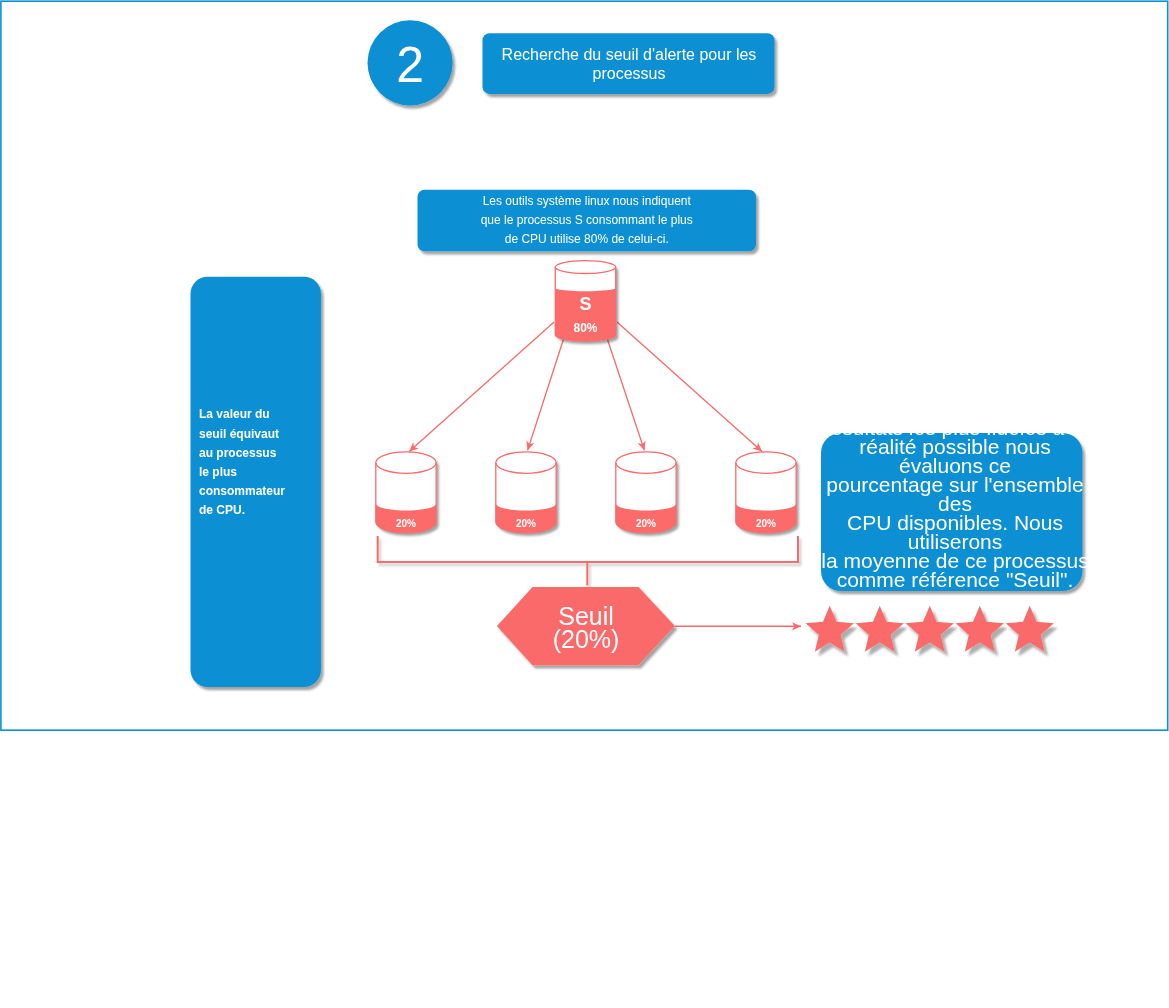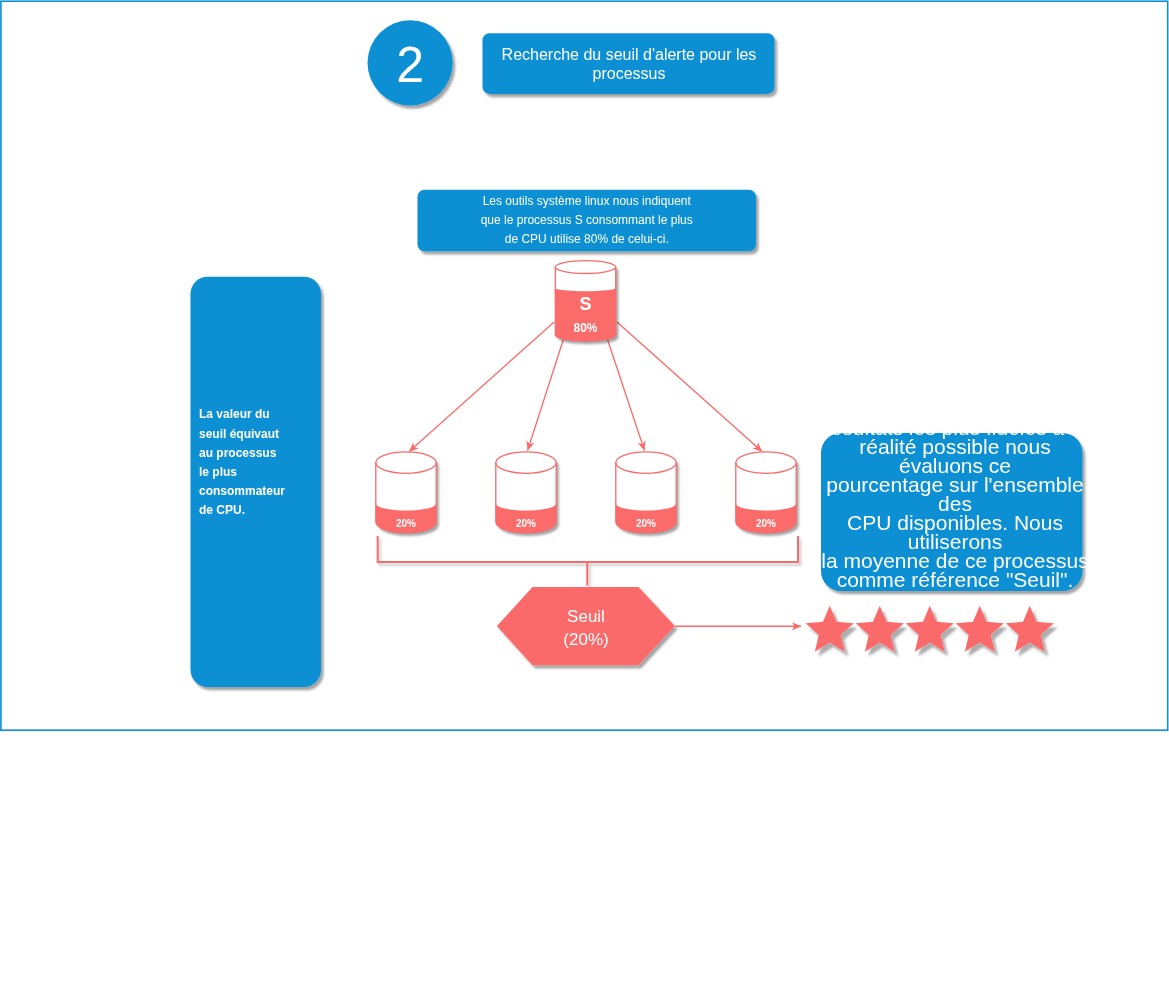--- a/index.html
+++ b/index.html
@@ -113,15 +113,15 @@
 
 <div class="txt c" style="left:199px;top:278px;width:118px;height:410px;font-size:12px;line-height:19.2px;text-align:left;">
   <div style="font-weight:bold;">La valeur du<br>seuil équivaut<br>au processus<br>le plus<br>consommateur<br>de CPU.</div>
   <div style="height:40px;"></div>
 </div>
 
 <div class="txt c" style="left:821px;top:415px;width:268px;height:158px;font-size:21px;line-height:19.1px;">
   <div>Dans l'optique d'obtenir des<br>résultats les plus fidèles à la<br>réalité possible nous évaluons ce<br>pourcentage sur l'ensemble des<br>CPU disponibles. Nous utiliserons<br>la moyenne de ce processus<br>comme référence "Seuil".</div>
 </div>
 
-<div class="txt c" style="left:497px;top:589.3px;width:178px;height:78px;font-size:17px;line-height:23.6px;text-align:center;">
+<div class="txt c" style="left:497px;top:589.3px;width:178px;height:78px;font-size:25px;line-height:23.6px;text-align:center;">
   <div>Seuil<br>(20%)</div>
 </div>
 
 </body></html>

